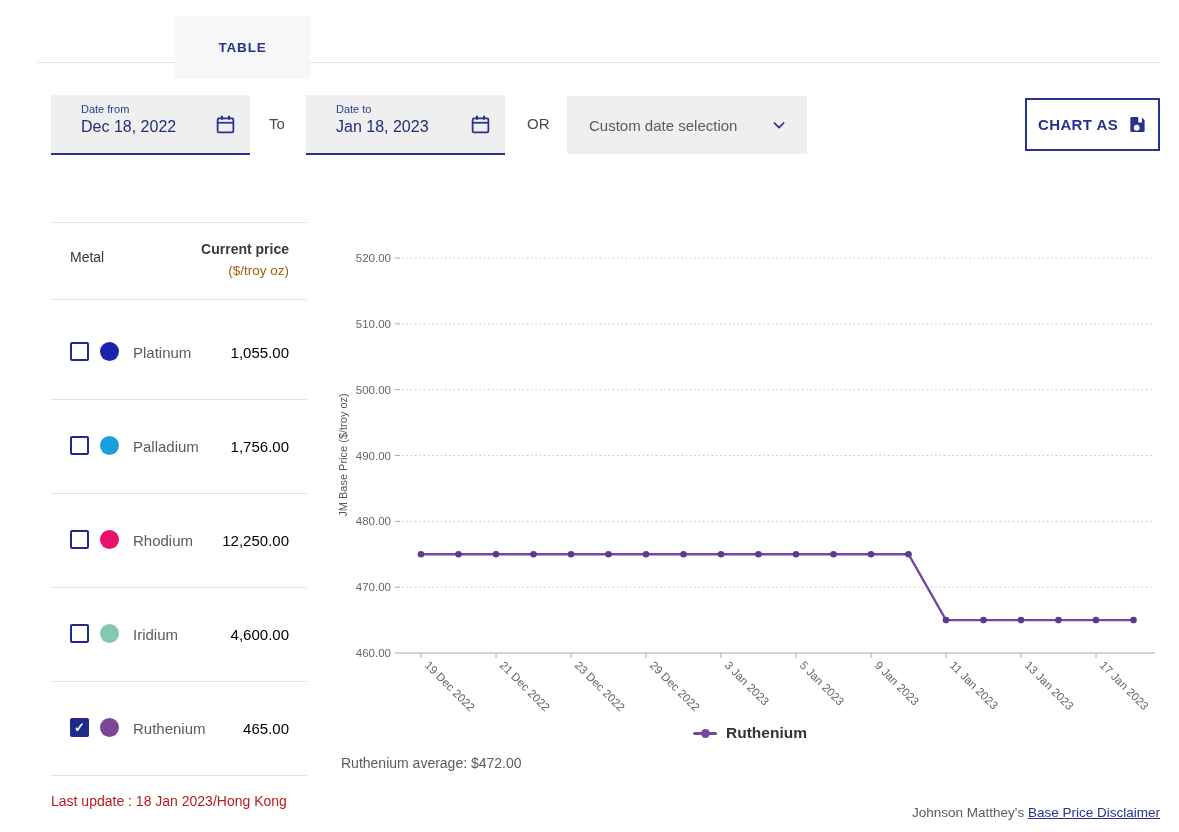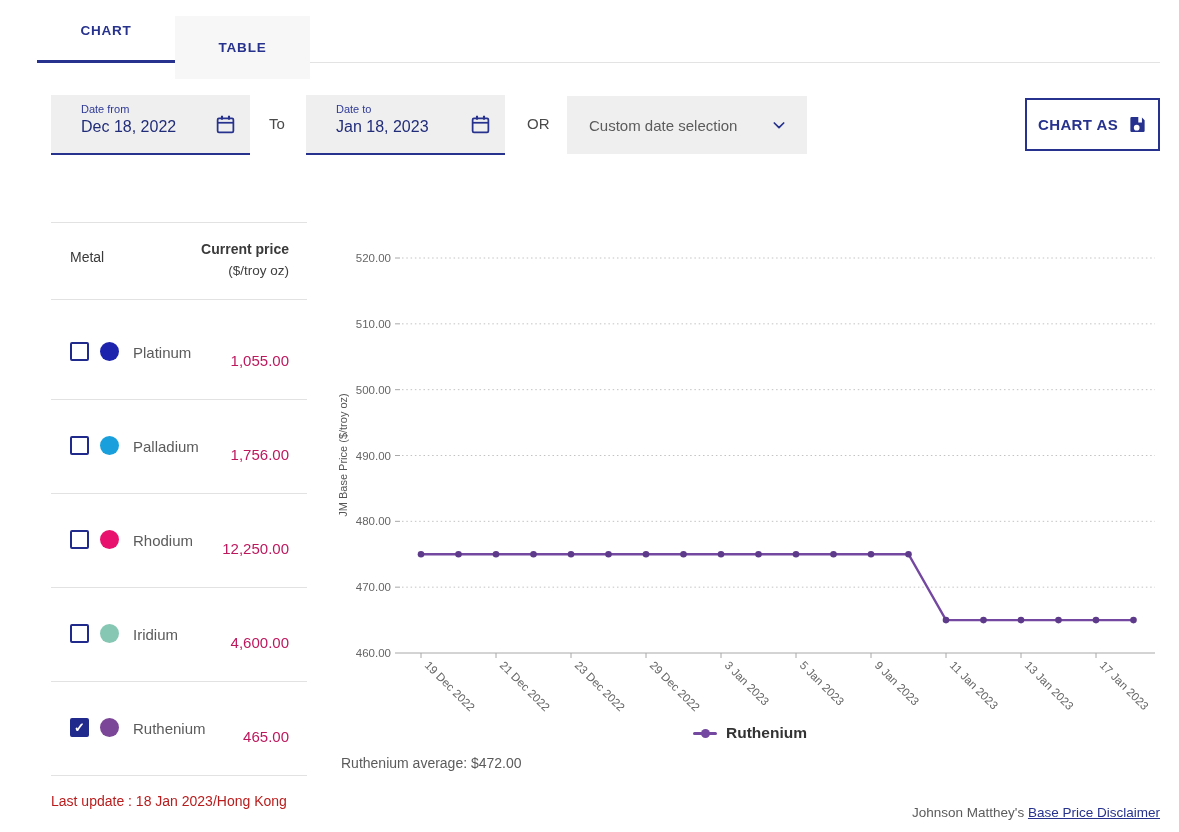--- a/index.html
+++ b/index.html
@@ -25,29 +25,29 @@
   .dropdown .dvalue { font-size:15px; color:#5b5b5b; }
   .saveas { position:absolute; left:1025px; top:98px; width:135px; height:53px; background:#fff;
             border:2px solid #26328d; display:flex; align-items:center; justify-content:center; gap:10px;
             font-size:15px; font-weight:700; letter-spacing:.4px; color:#26328d; cursor:pointer; }
 
   
   .metal-panel { position:absolute; left:51px; top:222px; width:256px; }
   .mp-sep { position:absolute; left:0; width:256px; height:1px; background:#e2e2e2; }
   .mp-h1 { position:absolute; left:19px; top:27px; font-size:14px; font-weight:400; color:#3a3a3a; }
   .mp-h2 { position:absolute; right:18px; top:19px; font-size:14px; font-weight:700; color:#3a3a3a; text-align:right; }
-  .mp-h3 { position:absolute; right:18px; top:41px; font-size:13.5px; color:#404040; text-align:right; }
+  .mp-h3 { position:absolute; right:18px; top:41px; font-size:13.5px; color:#a16207; text-align:right; }
   .metal-row { position:absolute; left:0; width:256px; height:94px; }
   .checkbox { position:absolute; left:19px; top:37px; width:19px; height:19px; border:2px solid #202a8c;
               border-radius:2px; background:#fff; display:flex; align-items:center; justify-content:center; cursor:pointer; }
   .checkbox.checked { background:#202a8c; }
   .checkbox.checked::after { content:"✓"; color:#fff; font-size:13px; font-weight:bold; line-height:1; }
   .dot { position:absolute; left:49px; top:37px; width:19px; height:19px; border-radius:50%; }
   .mname { position:absolute; left:82px; top:39px; font-size:15px; color:#5b5b5b; }
-  .mprice { position:absolute; right:18px; top:39px; font-size:15px; color:#be185d; text-align:right;margin-top:8px; }
+  .mprice { position:absolute; right:18px; top:39px; font-size:15px; color:#000000; text-align:right; }
   .last-update { position:absolute; left:51px; top:793px; font-size:14px; color:#b91c1c; }
 
   
   #chart-svg { position:absolute; left:335px; top:240px; }
   .tick-label { font-size:11.5px; fill:#666; font-family:"Liberation Sans", sans-serif; }
   .axis-title { font-size:11px; fill:#555; font-family:"Liberation Sans", sans-serif; }
   .gridline   { stroke:#c3c3c3; stroke-width:1; stroke-dasharray:1.5 2.8; }
   .axis-line  { stroke:#a8a8a8; stroke-width:1; }
   .tick-mark  { stroke:#a8a8a8; stroke-width:1; }
 
@@ -60,23 +60,20 @@
 
   .disclaimer { position:absolute; right:19px; top:805px; font-size:13.5px; color:#5b5b5b; }
   .disclaimer a { color:#26328d; text-decoration:underline; cursor:pointer; }
 </style>
 </head>
 <body>
 
 <div class="tabbar">
   <div class="tab tab-table">
       <span>TABLE</span>
-    </div>
-  <div class="tab tab-chart">
-      <span>CHART</span>
     </div>
 </div>
 
 <div class="datefield" style="left:51px">
   <div class="flabel">Date from</div>
   <div class="fvalue">Dec 18, 2022</div>
   <svg width="21" height="21" viewBox="0 0 24 24">
     <rect x="3" y="5" width="18" height="16" rx="1.5" fill="none" stroke="#26328d" stroke-width="2"></rect>
     <line x1="3" y1="10" x2="21" y2="10" stroke="#26328d" stroke-width="2"></line>
     <line x1="8" y1="2" x2="8" y2="6.5" stroke="#26328d" stroke-width="2.4"></line>

